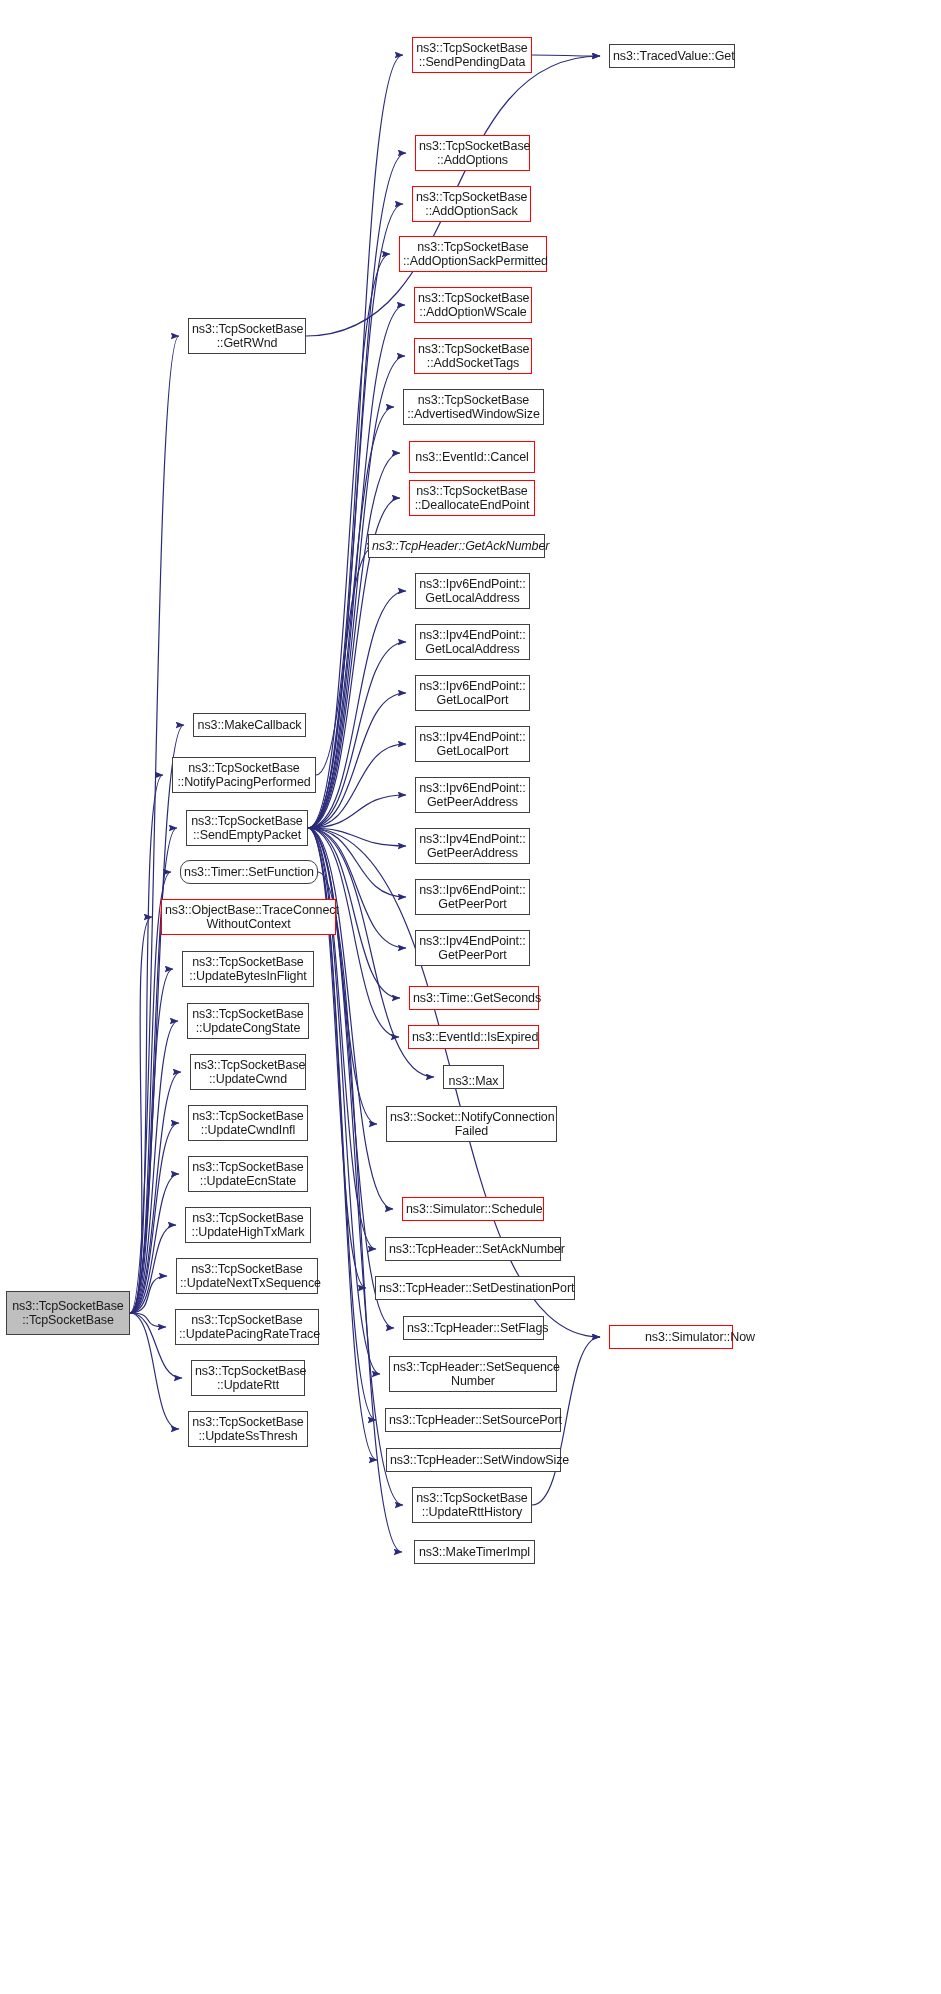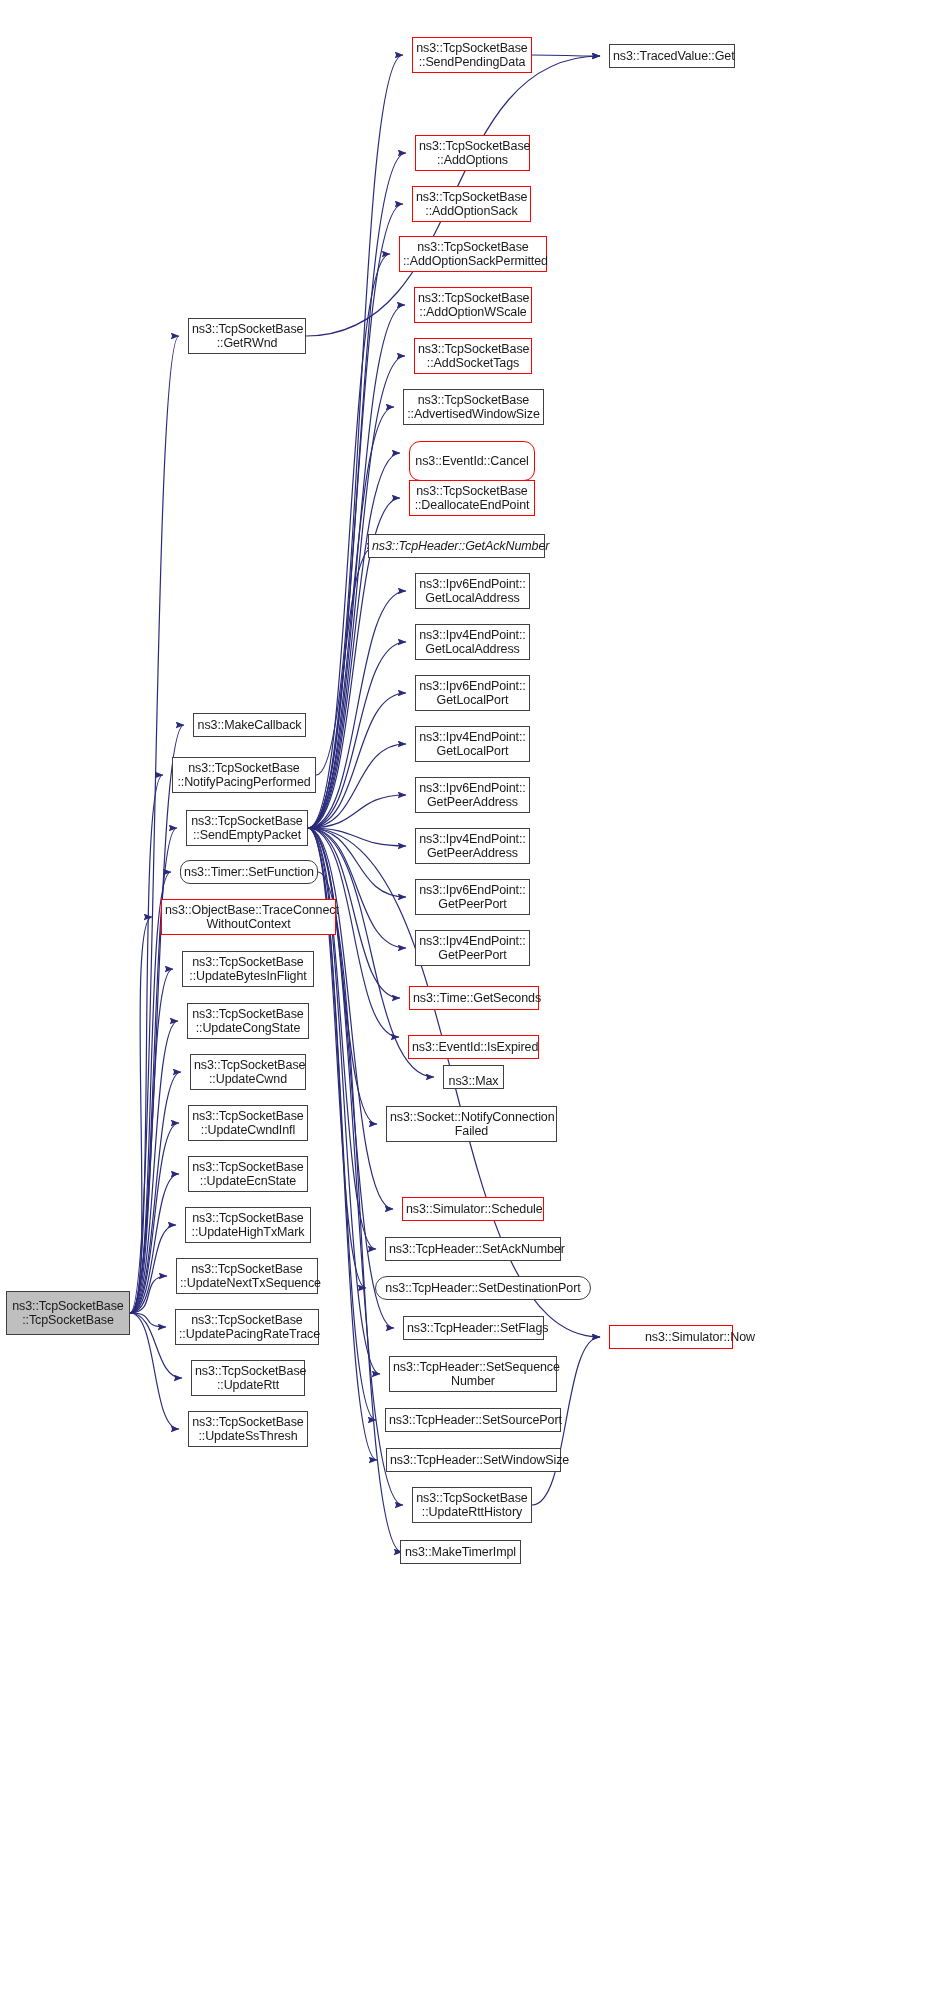--- a/index.html
+++ b/index.html
@@ -155,51 +155,51 @@
     <div class="node red" style="left: 412px; top: 186px; width: 119px; height: 36px;"><span class="lbl">ns3::TcpSocketBase
 ::AddOptionSack</span></div>
     <div class="node red" style="left: 399px; top: 236px; width: 148px; height: 36px;"><span class="lbl">ns3::TcpSocketBase
 ::AddOptionSackPermitted</span></div>
     <div class="node red" style="left: 414px; top: 287px; width: 118px; height: 36px;"><span class="lbl">ns3::TcpSocketBase
 ::AddOptionWScale</span></div>
     <div class="node red" style="left: 414px; top: 338px; width: 118px; height: 36px;"><span class="lbl">ns3::TcpSocketBase
 ::AddSocketTags</span></div>
     <div class="node" style="left: 403px; top: 389px; width: 141px; height: 36px;"><span class="lbl">ns3::TcpSocketBase
 ::AdvertisedWindowSize</span></div>
-    <div class="node red" style="left: 409px; top: 441px; width: 126px; height: 40px; border-radius: 11px;"><span class="lbl">ns3::EventId::Cancel</span></div>
+    <div class="node red" style="left: 409px; top: 441px; width: 126px; height: 32px;"><span class="lbl">ns3::EventId::Cancel</span></div>
     <div class="node red" style="left: 409px; top: 480px; width: 126px; height: 36px;"><span class="lbl">ns3::TcpSocketBase
 ::DeallocateEndPoint</span></div>
     <div class="node" style="left: 368px; top: 534px; width: 177px; height: 24px; font-style: italic;"><span class="lbl">ns3::TcpHeader::GetAckNumber</span></div>
     <div class="node" style="left: 415px; top: 573px; width: 115px; height: 36px;"><span class="lbl">ns3::Ipv6EndPoint::
 GetLocalAddress</span></div>
     <div class="node" style="left: 415px; top: 624px; width: 115px; height: 36px;"><span class="lbl">ns3::Ipv4EndPoint::
 GetLocalAddress</span></div>
     <div class="node" style="left: 415px; top: 675px; width: 115px; height: 36px;"><span class="lbl">ns3::Ipv6EndPoint::
 GetLocalPort</span></div>
     <div class="node" style="left: 415px; top: 726px; width: 115px; height: 36px;"><span class="lbl">ns3::Ipv4EndPoint::
 GetLocalPort</span></div>
     <div class="node" style="left: 415px; top: 777px; width: 115px; height: 36px;"><span class="lbl">ns3::Ipv6EndPoint::
 GetPeerAddress</span></div>
     <div class="node" style="left: 415px; top: 828px; width: 115px; height: 36px;"><span class="lbl">ns3::Ipv4EndPoint::
 GetPeerAddress</span></div>
     <div class="node" style="left: 415px; top: 879px; width: 115px; height: 36px;"><span class="lbl">ns3::Ipv6EndPoint::
 GetPeerPort</span></div>
     <div class="node" style="left: 415px; top: 930px; width: 115px; height: 36px;"><span class="lbl">ns3::Ipv4EndPoint::
 GetPeerPort</span></div>
     <div class="node red" style="left: 409px; top: 986px; width: 130px; height: 24px;"><span class="lbl">ns3::Time::GetSeconds</span></div>
-    <div class="node red" style="left: 408px; top: 1025px; width: 131px; height: 24px; margin-top: 10px;"><span class="lbl">ns3::EventId::IsExpired</span></div>
+    <div class="node red" style="left: 408px; top: 1025px; width: 131px; height: 24px;"><span class="lbl">ns3::EventId::IsExpired</span></div>
     <div class="node" style="left: 443px; top: 1065px; width: 61px; height: 24px; align-items: flex-end;"><span class="lbl">ns3::Max</span></div>
     <div class="node" style="left: 386px; top: 1106px; width: 171px; height: 36px;"><span class="lbl">ns3::Socket::NotifyConnection
 Failed</span></div>
     <div class="node red" style="left: 402px; top: 1197px; width: 142px; height: 24px;"><span class="lbl">ns3::Simulator::Schedule</span></div>
     <div class="node" style="left: 385px; top: 1237px; width: 176px; height: 24px;"><span class="lbl">ns3::TcpHeader::SetAckNumber</span></div>
-    <div class="node" style="left: 375px; top: 1276px; width: 216px; height: 24px; border-radius: 12px;"><span class="lbl">ns3::TcpHeader::SetDestinationPort</span></div>
+    <div class="node" style="left: 375px; top: 1276px; width: 200px; height: 24px;"><span class="lbl">ns3::TcpHeader::SetDestinationPort</span></div>
     <div class="node" style="left: 403px; top: 1316px; width: 141px; height: 24px;"><span class="lbl">ns3::TcpHeader::SetFlags</span></div>
     <div class="node" style="left: 389px; top: 1356px; width: 168px; height: 36px;"><span class="lbl">ns3::TcpHeader::SetSequence
 Number</span></div>
     <div class="node" style="left: 385px; top: 1408px; width: 176px; height: 24px;"><span class="lbl">ns3::TcpHeader::SetSourcePort</span></div>
     <div class="node" style="left: 386px; top: 1448px; width: 175px; height: 24px;"><span class="lbl">ns3::TcpHeader::SetWindowSize</span></div>
     <div class="node" style="left: 412px; top: 1487px; width: 120px; height: 36px;"><span class="lbl">ns3::TcpSocketBase
 ::UpdateRttHistory</span></div>
-    <div class="node" style="left: 400px; top: 1540px; width: 121px; height: 24px;"><span class="lbl">ns3::MakeTimerImpl</span></div>
+    <div class="node" style="left: 414px; top: 1540px; width: 121px; height: 24px;"><span class="lbl">ns3::MakeTimerImpl</span></div>
     <div class="node" style="left: 609px; top: 44px; width: 126px; height: 24px;"><span class="lbl">ns3::TracedValue::Get</span></div>
     <div class="node red" style="left: 609px; top: 1325px; width: 124px; height: 24px; padding-left: 35px;"><span class="lbl">ns3::Simulator::Now</span></div>
   </div>
 
 </body></html>

